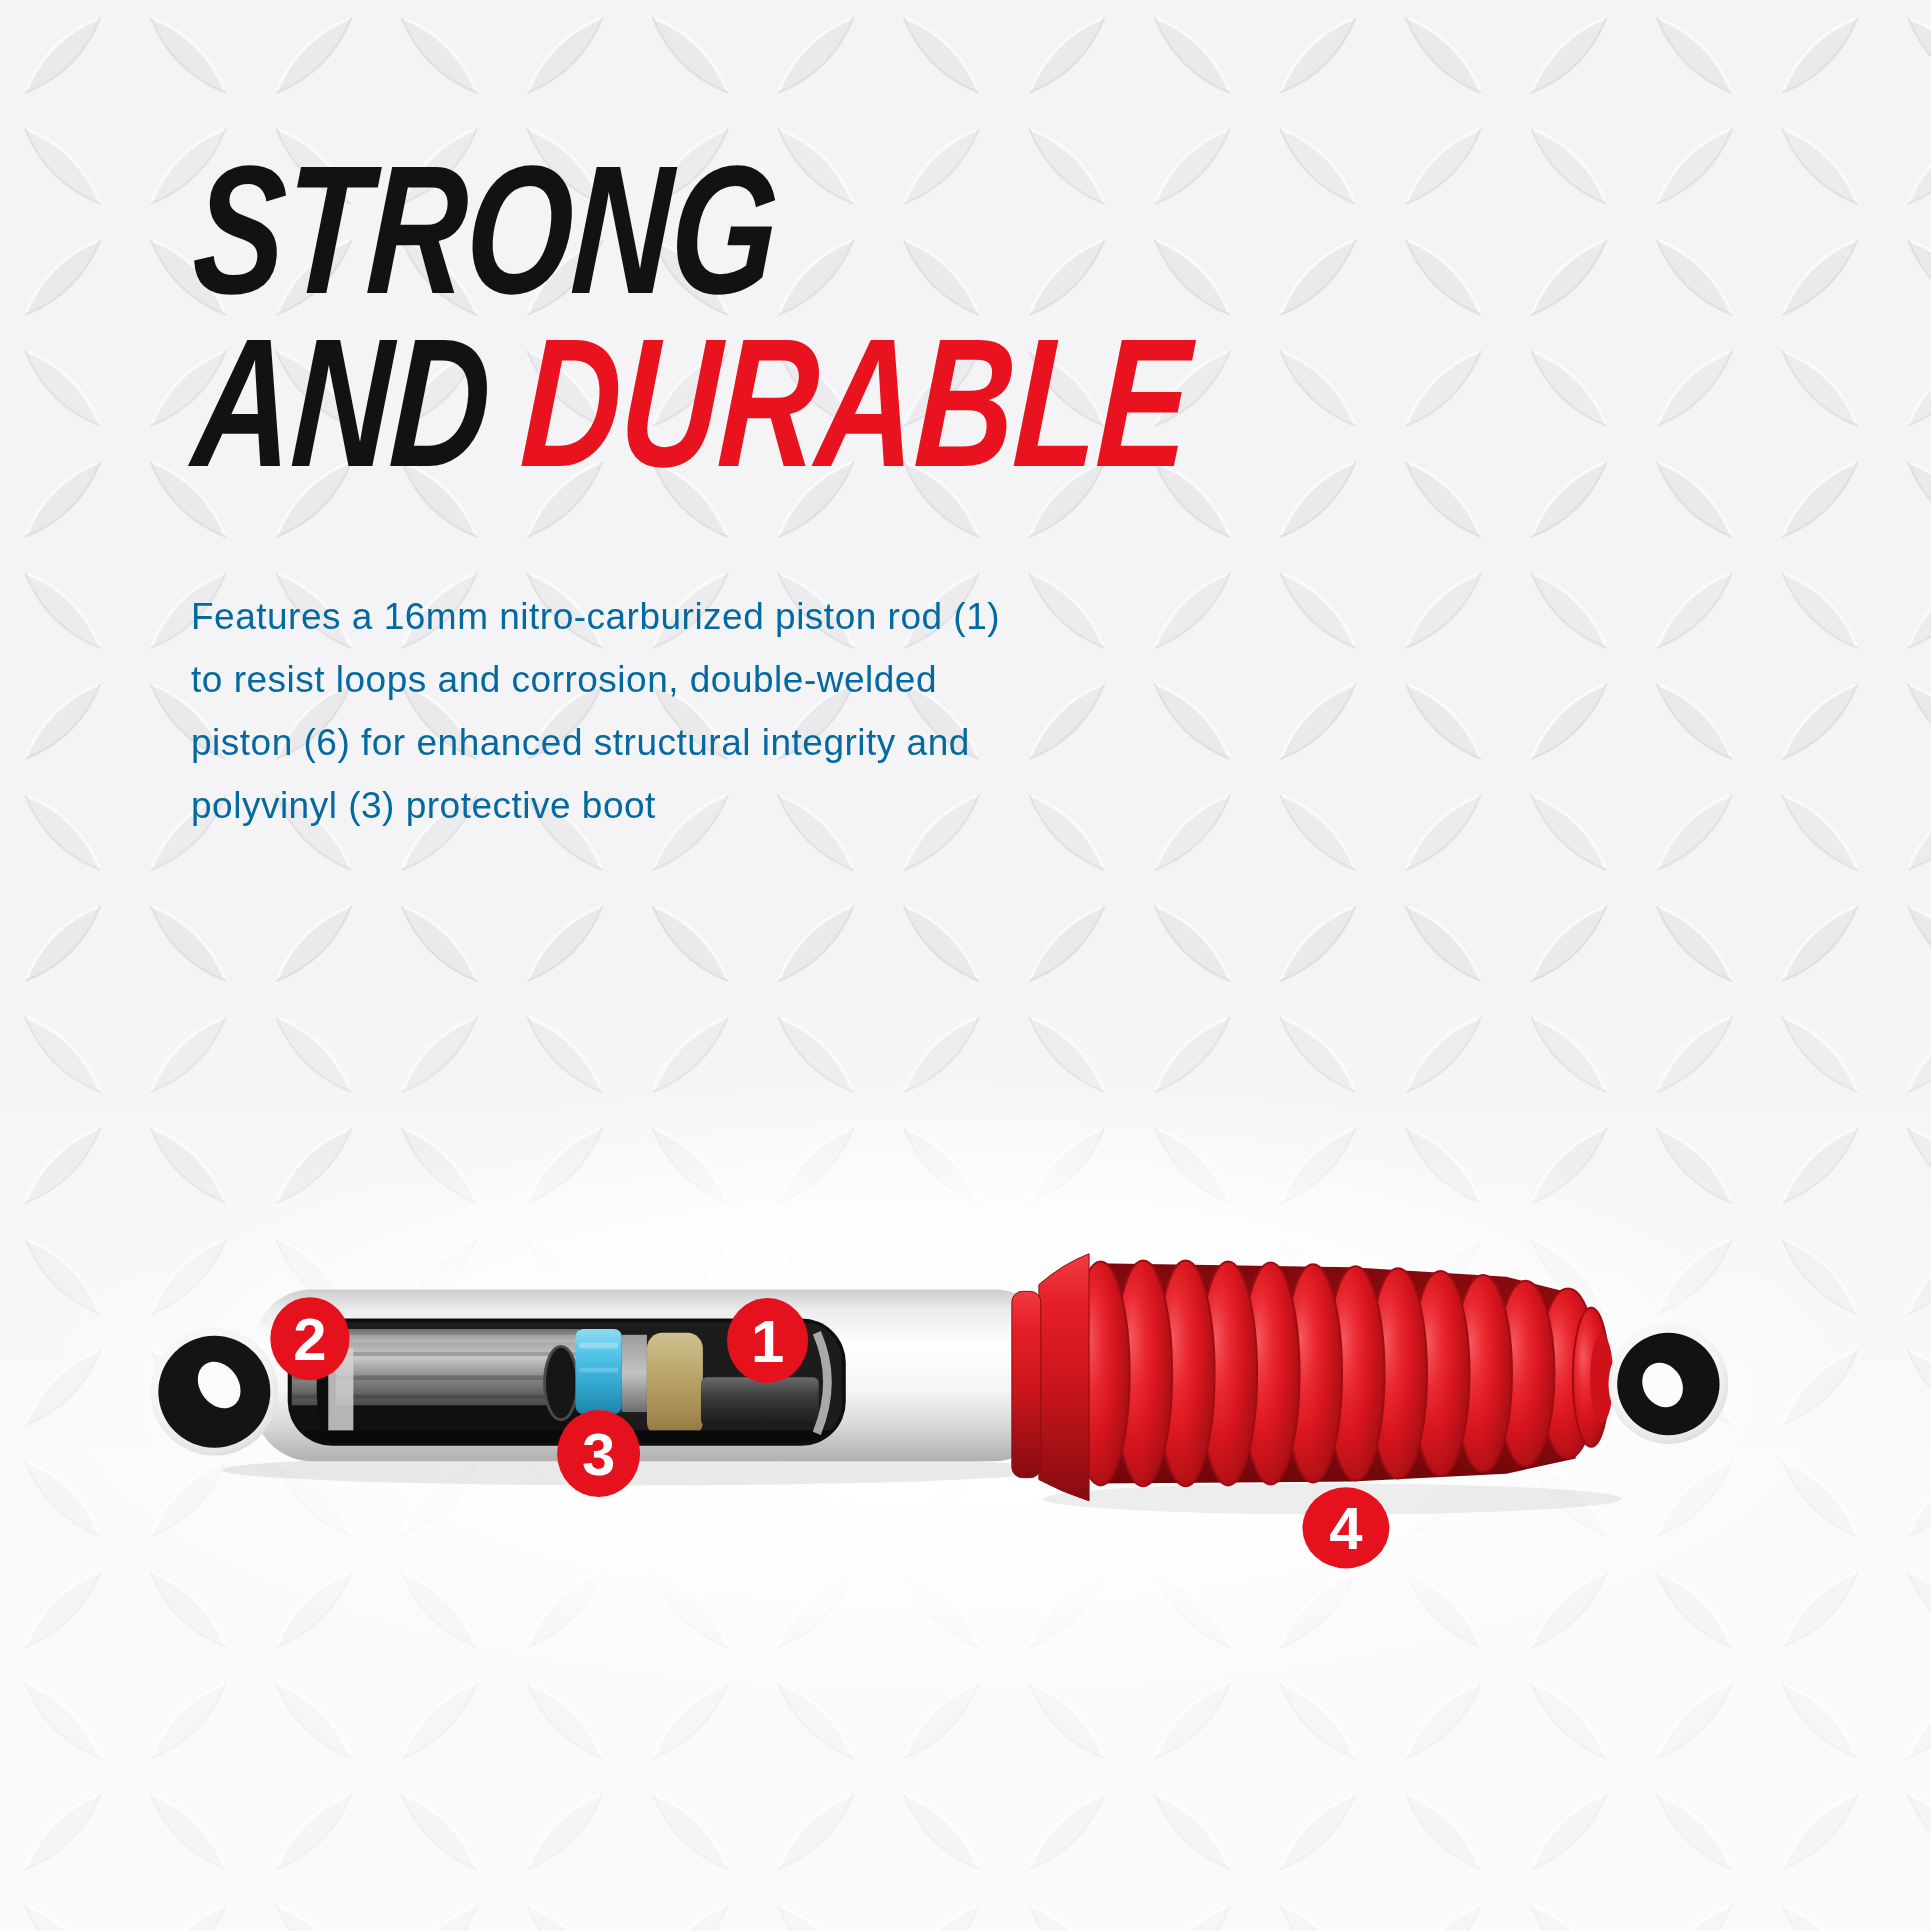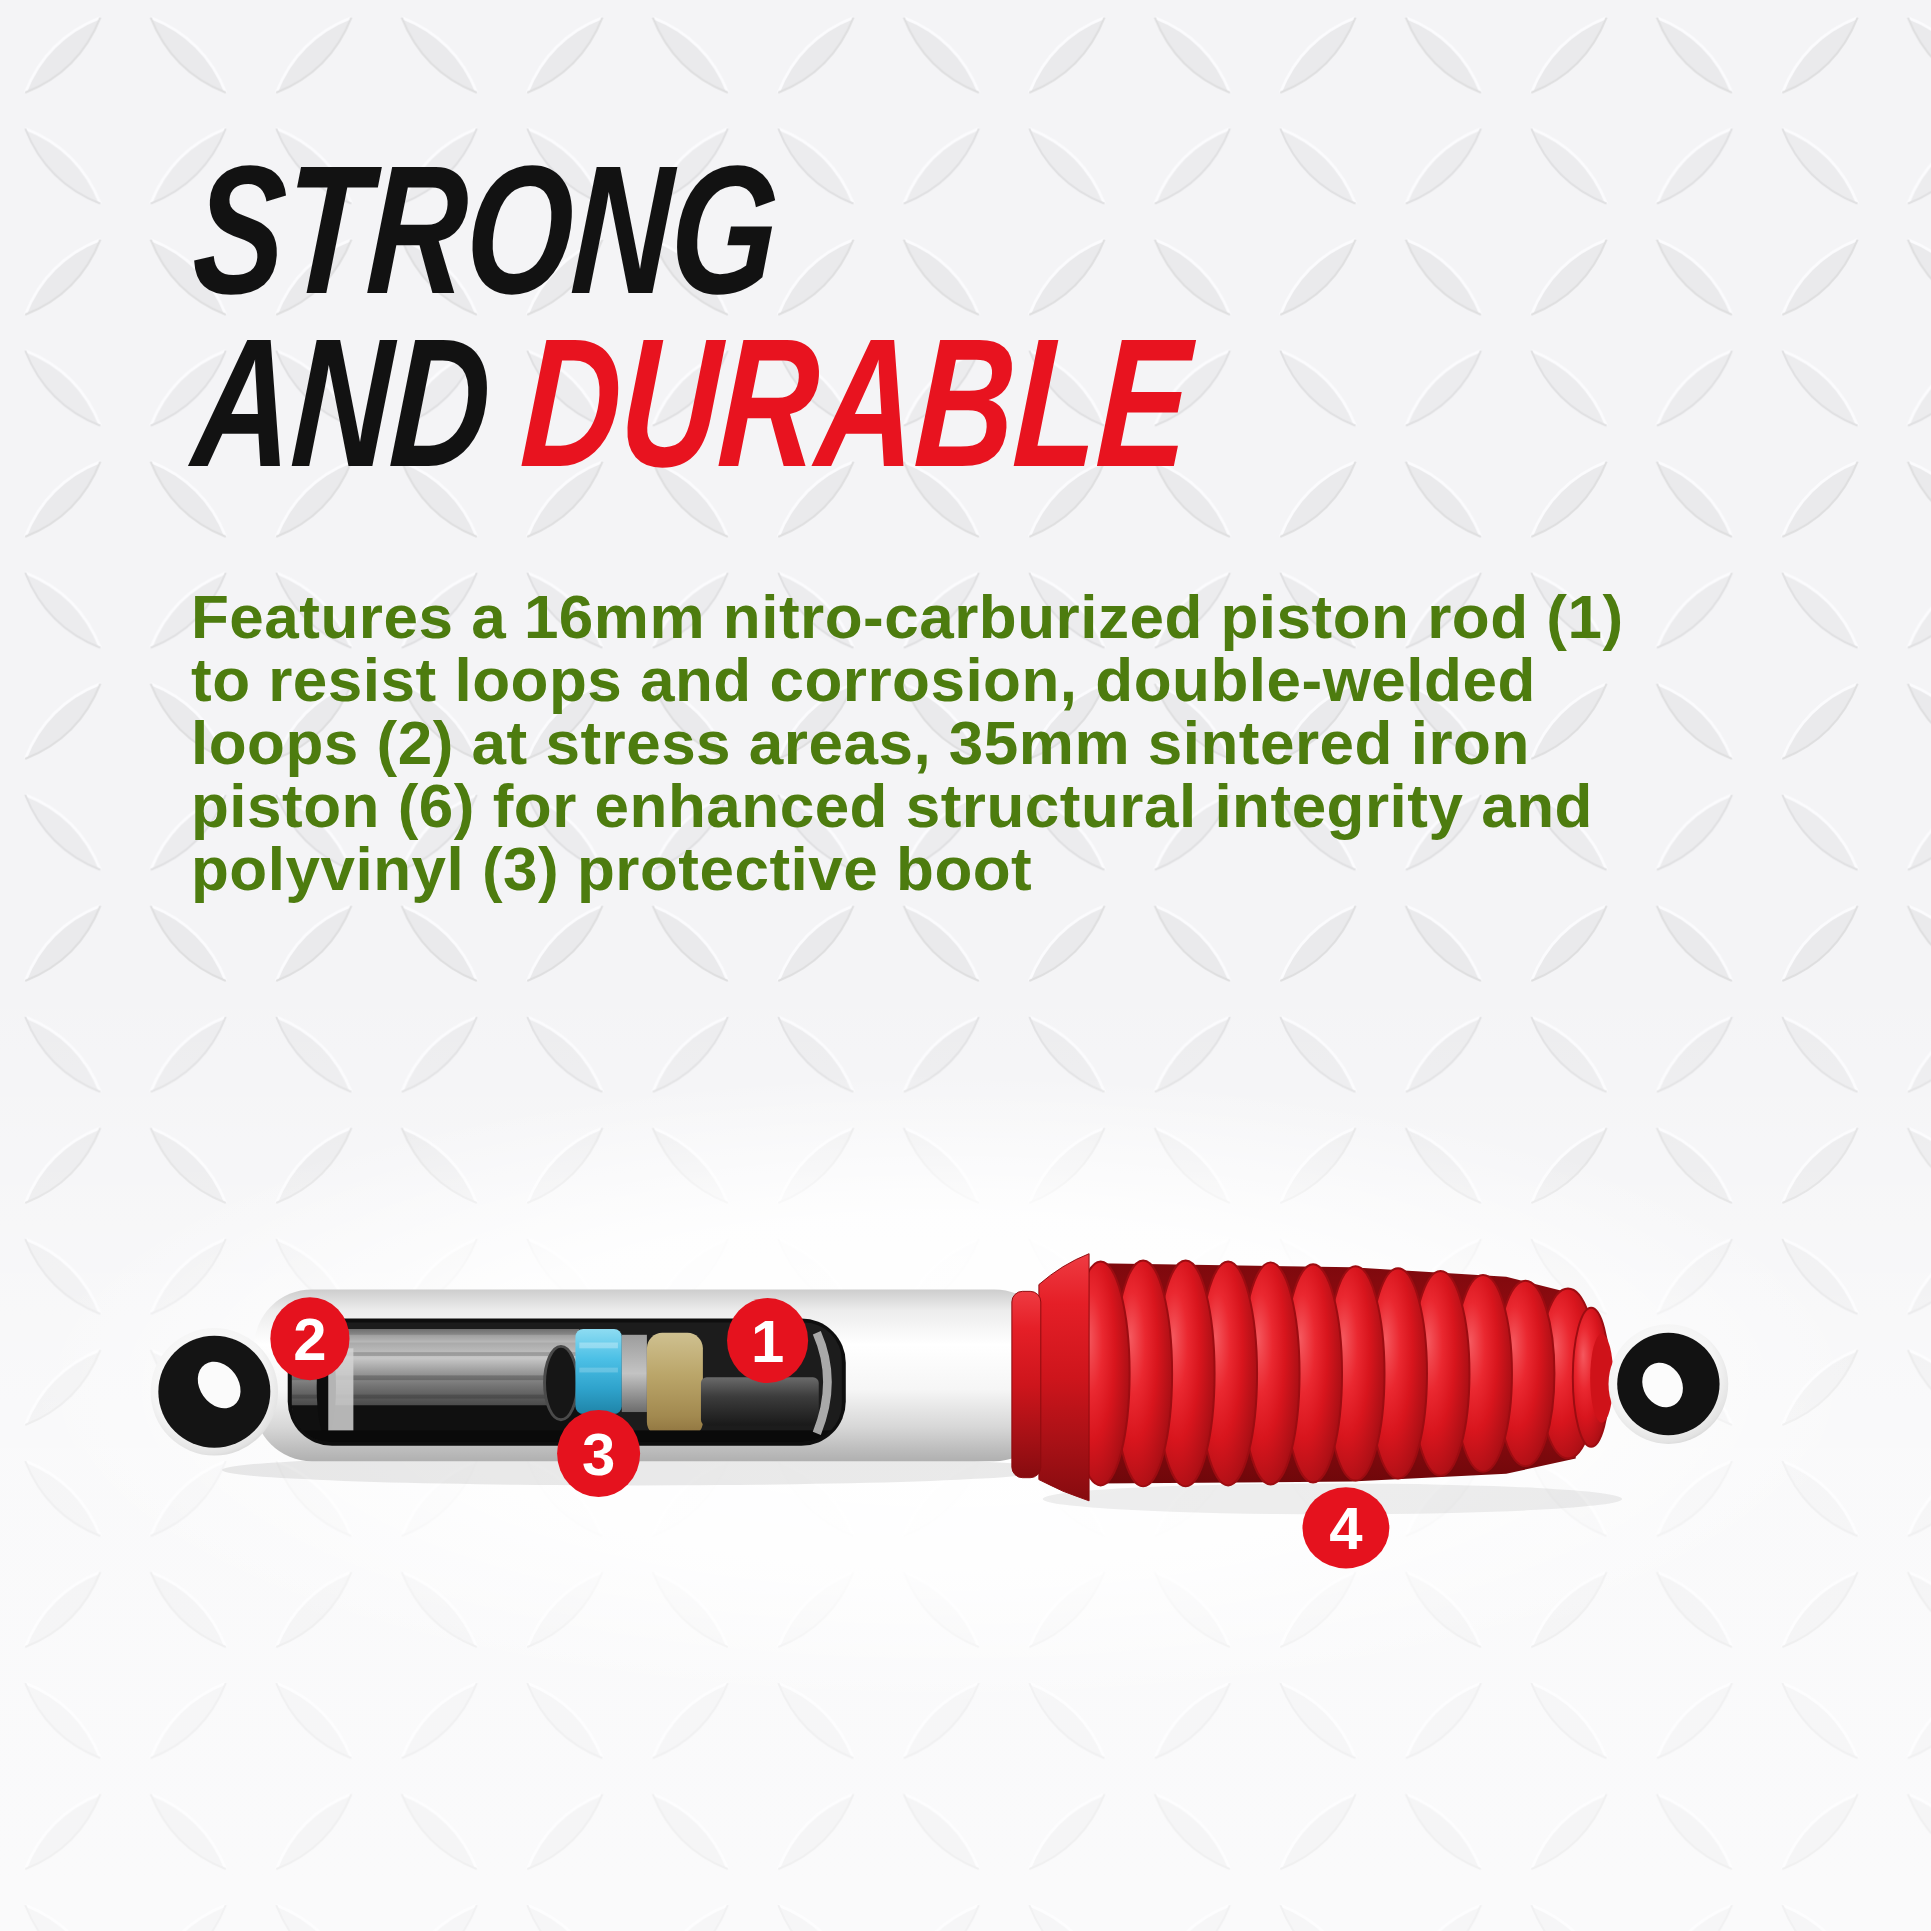--- a/index.html
+++ b/index.html
@@ -20,22 +20,22 @@
   .squish{
     display:inline-block;
     transform:scaleX(0.75) skewX(-4deg);
     transform-origin:0% 85%;
     letter-spacing:-0.005em;
   }
   .headline .and{margin-right:0.24em;}
   .headline .red{color:#e8131f;}
   .copy{
     position:absolute;left:191px;top:585px;z-index:3;
-    font-weight:bold;font-size:62px;line-height:63px;
-    color:#4d7c0f;letter-spacing:0.5px;
+    font-weight:normal;font-size:37px;line-height:63px;
+    color:#0369a1;letter-spacing:0.5px;
   }
   .copy .p-line{white-space:nowrap;}
 </style>
 </head>
 <body>
 
 <div class="page">
 
   <svg class="bg" width="1931" height="1931" viewBox="0 0 2000 2000" aria-hidden="true">
     <defs>
@@ -87,21 +87,20 @@
     <div>
       <span class="squish">
         <span class="and">AND</span><span class="red">DURABLE</span>
       </span>
     </div>
   </header>
 
   <div class="copy">
     <div class="p-line">Features a 16mm nitro-carburized piston rod (1)</div>
     <div class="p-line">to resist loops and corrosion, double-welded</div>
-    <div class="p-line">loops (2) at stress areas, 35mm sintered iron</div>
     <div class="p-line">piston (6) for enhanced structural integrity and</div>
     <div class="p-line">polyvinyl (3) protective boot</div>
   </div>
 
   <svg class="product" width="1931" height="676" viewBox="0 0 2000 700">
     <defs>
       <linearGradient id="bodyGrad" x1="0" y1="0" x2="0" y2="1">
         <stop offset="0" stop-color="#cdcdcd"></stop>
         <stop offset="0.12" stop-color="#ececec"></stop>
         <stop offset="0.32" stop-color="#ffffff"></stop>

